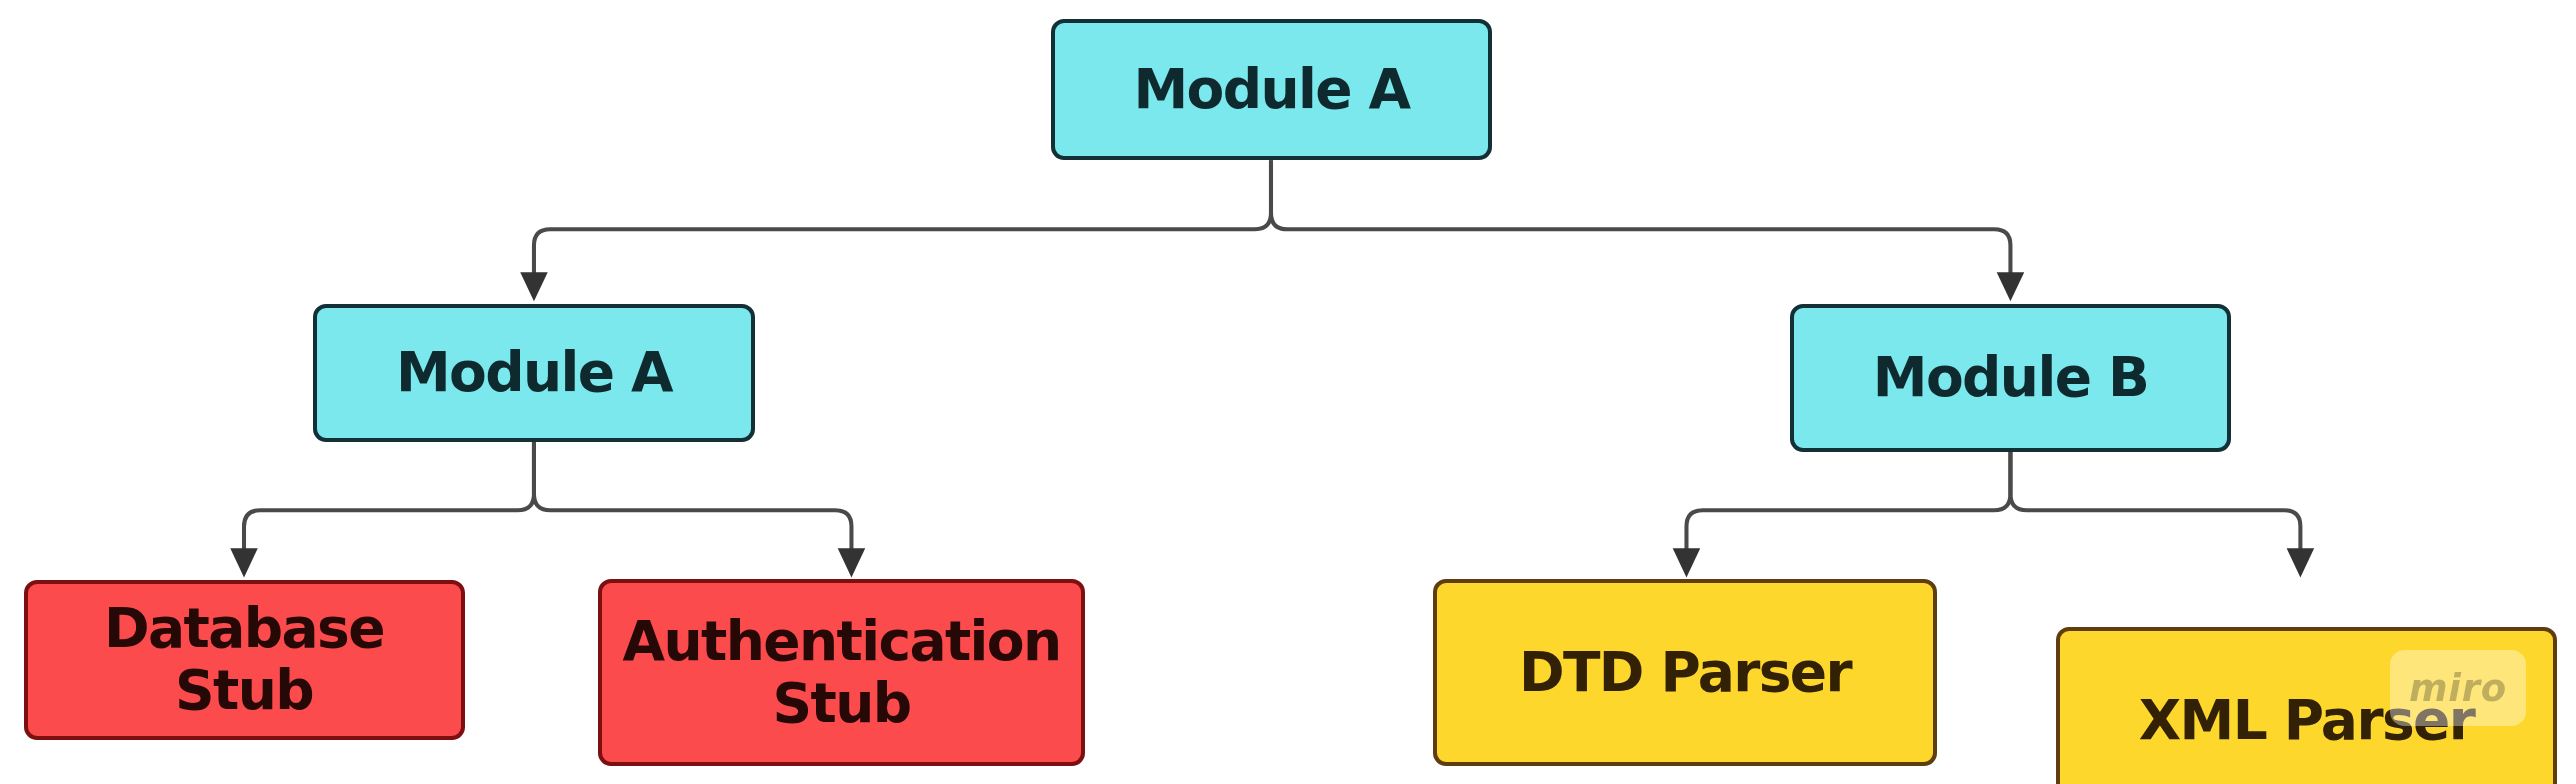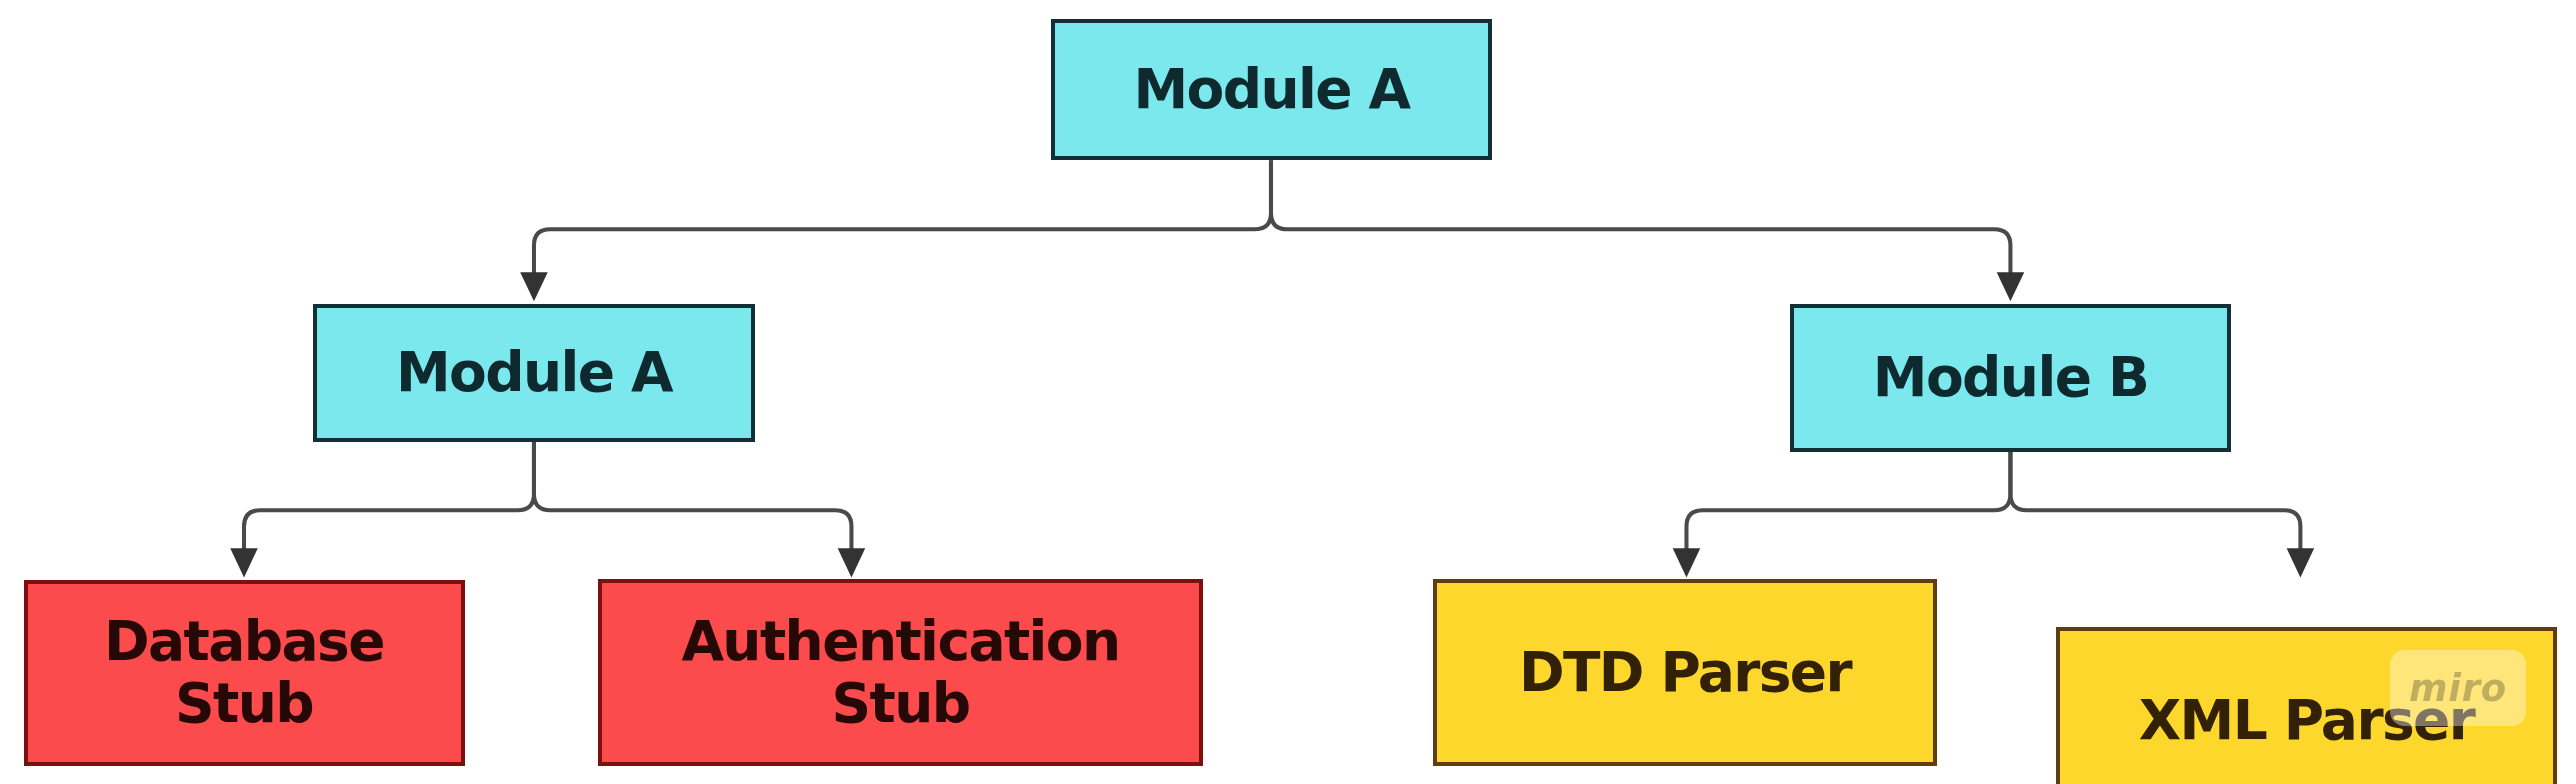--- a/index.html
+++ b/index.html
@@ -31,21 +31,21 @@
     fill: #333333;
     stroke: none;
   }
   .node {
     position: absolute;
     box-sizing: border-box;
     display: flex;
     align-items: center;
     justify-content: center;
     text-align: center;
-    border-radius: 0;
+    border-radius: 13px;
     padding: 0 32px;
   }
   .node-label {
     font-weight: 700;
     font-size: 55px;
     letter-spacing: -1.6px;
     line-height: 1.12;
   }
   .node.cyan {
     background: #7be8ed;
@@ -114,25 +114,25 @@
   </div>
 
   <div class="node cyan" style="left:313px; top:304px; width:442px; height:138px;">
     <span class="node-label">Module A</span>
   </div>
 
   <div class="node cyan" style="left:1790px; top:304px; width:441px; height:148px;">
     <span class="node-label">Module B</span>
   </div>
 
-  <div class="node red" style="left:23.5px; top:580px; width:441px; height:186px;">
+  <div class="node red" style="left:23.5px; top:580px; width:441px; height:160px;">
     <span class="node-label">Database Stub</span>
   </div>
 
-  <div class="node red" style="left:598px; top:579px; width:605px; height:187px;">
+  <div class="node red" style="left:598px; top:579px; width:487px; height:187px;">
     <span class="node-label">Authentication Stub</span>
   </div>
 
   <div class="node yellow" style="left:1433px; top:579px; width:504px; height:187px;">
     <span class="node-label">DTD Parser</span>
   </div>
 
   <div class="node yellow" style="left:2056px; top:579px; width:501px; height:187px;margin-top:48px;">
     <span class="node-label">XML Parser</span>
   </div>

